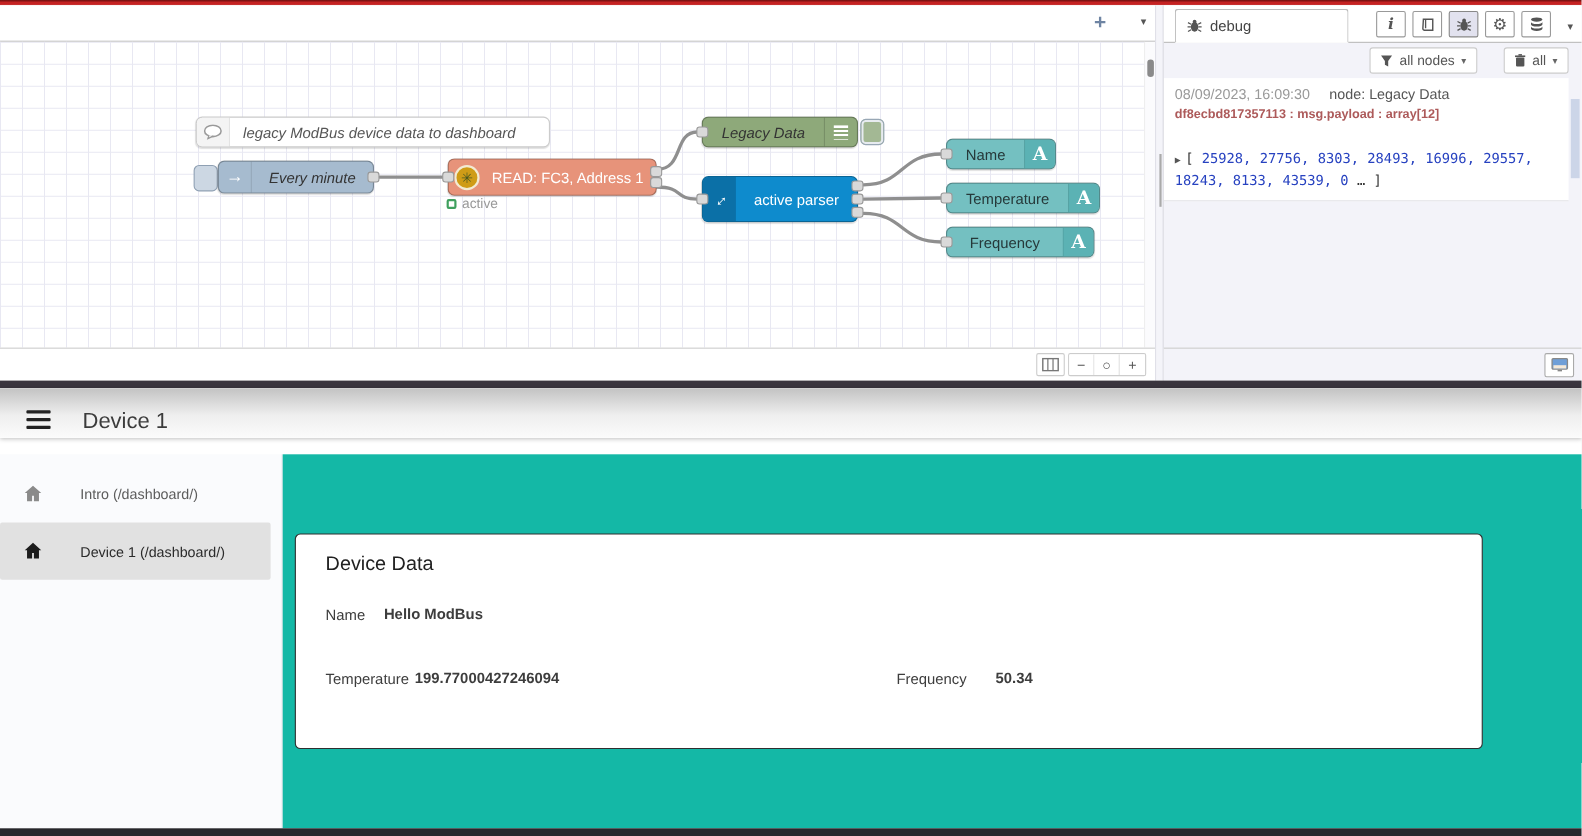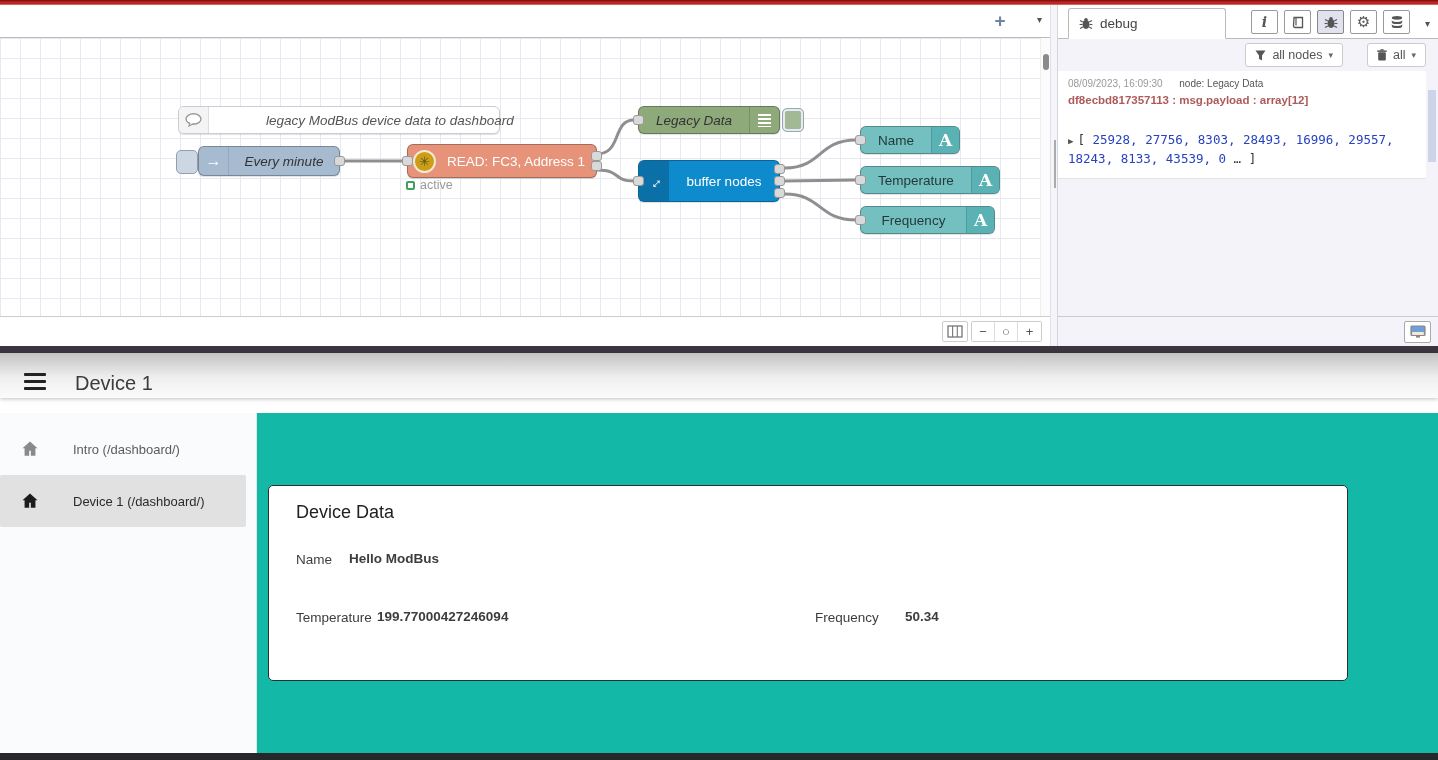--- a/index.html
+++ b/index.html
@@ -46,21 +46,21 @@
   
   .node { position:absolute; border-radius:6px; border:1px solid rgba(0,0,0,.28);
     box-shadow:0 1px 1px rgba(0,0,0,.12); display:flex; align-items:stretch; font-size:13.5px; }
   .node .lbl { flex:1; display:flex; align-items:center; justify-content:center; white-space:nowrap; padding:0 8px; }
   .icon-region { width:30px; display:flex; align-items:center; justify-content:center; flex:0 0 auto; }
   .port { position:absolute; width:11px; height:10px; background:#d9d9d9; border:1px solid #999;
     border-radius:3px; cursor:crosshair; }
   .port.in  { left:-6px; top:calc(50% - 5px); }
   .port.out { right:-6px; top:calc(50% - 5px); }
 
-  .node-comment { background:#fff; border-color:#ccc; color:#555;gap:45px; }
+  .node-comment { background:#fff; border-color:#ccc; color:#555; }
   .node-comment .icon-region { background:#f4f4f4; border-right:1px solid #ddd; border-radius:5px 0 0 5px; }
   .node-comment .lbl { font-style:italic; justify-content:flex-start; padding-left:12px; color:#555; }
 
   .node-inject { background:#a6bbcf; color:#333; }
   .node-inject .icon-region { border-right:1px solid rgba(0,0,0,.1); color:#fff; font-weight:bold; font-size:16px; }
   .node-inject .lbl { font-style:italic; }
   .inject-btn { position:absolute; width:22px; height:24px; background:#ccd7e3; border:1px solid #8fa0b3;
     border-radius:5px; cursor:pointer; }
 
   .node-read { background:#e7937a; color:#fff; }
@@ -109,21 +109,21 @@
   .gear-glyph { font-size:15px; }
 
   .sb-toolbar { position:absolute; top:34px; left:0; right:0; height:32px; display:flex;
     justify-content:flex-end; align-items:center; gap:24px; padding-right:12px; }
   .sb-btn { height:24px; background:#fff; border:1px solid #ccc; border-radius:3px; display:flex;
     align-items:center; gap:6px; padding:0 9px; font-size:12.5px; color:#555; cursor:pointer; }
   .sb-btn .caret { font-size:9px; color:#666; }
 
   .sb-messages { position:absolute; top:66px; left:0; right:0; bottom:30px; overflow:hidden; }
   .msg { background:#fff; border-bottom:1px solid #e4e4e8; padding:7px 10px 9px 10px; margin-right:12px; }
-  .msg-row1 { font-size:10px; color:#999; }
+  .msg-row1 { font-size:13px; color:#999; }
   .msg-row1 .node-src { color:#555; margin-left:14px; }
   .msg-row2 { font-size:11.5px; color:#ad5a5a; margin-top:5px;font-weight:bold; }
   .msg-payload { font-family:"DejaVu Sans Mono", monospace; font-size:12.5px; color:#333; margin-top:24px;
     line-height:1.55; width:330px; }
   .msg-payload .num { color:#2742c0; }
   .msg-payload .exp { font-size:9px; color:#555; margin-right:4px; }
   .msg-scroll { position:absolute; right:2px; top:19px; width:8px; height:72px; background:#ccd5e8; }
 
   .sb-footer { position:absolute; bottom:0; left:0; right:0; height:30px; background:#f3f3f9;
     border-top:1px solid #ccc; }
@@ -220,21 +220,21 @@
             <div class="bars-icon"></div>
           </div>
           <span class="port in"></span>
         </div>
         <div class="debug-btn" style="left:782px;top:70px"></div>
 
         <div class="node node-parser" style="left:638px;top:122px;width:142px;height:42px">
           <div class="icon-region">
             <span class="expand-icon">↔</span>
           </div>
-          <div class="lbl">buffer nodes</div>
+          <div class="lbl">active parser</div>
           <span class="port in"></span>
           <span class="port out" style="top:3px"></span>
           <span class="port out"></span>
           <span class="port out" style="top:auto;bottom:3px"></span>
         </div>
 
         <div class="node node-uitext" style="left:860px;top:88px;width:100px;height:28px">
           <div class="lbl">Name</div>
           <div class="icon-region">
             <span class="a-glyph">A</span>

